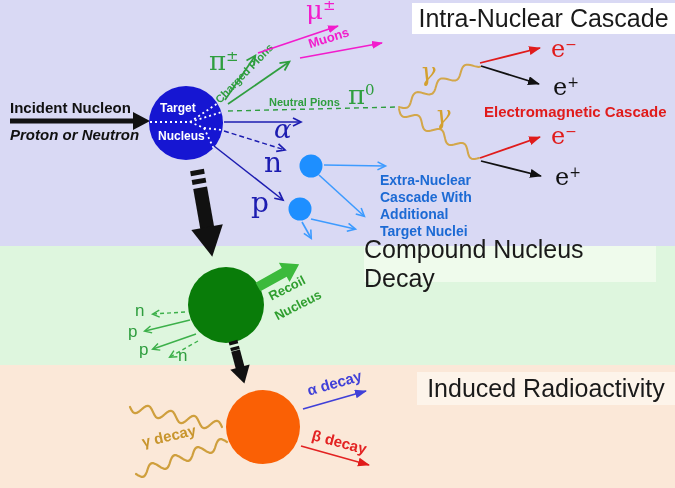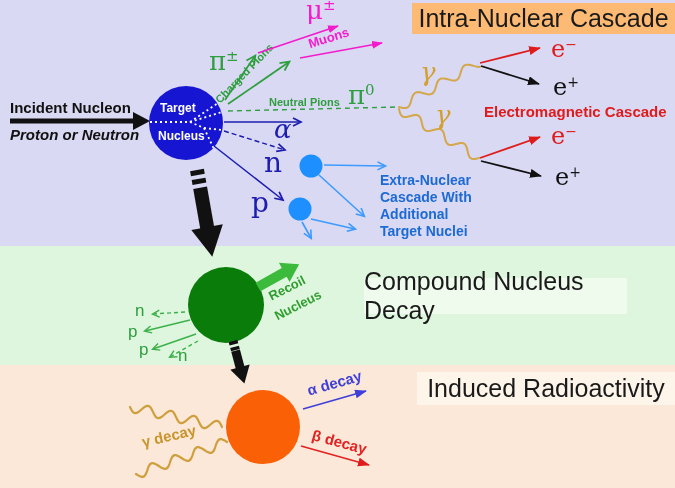--- a/index.html
+++ b/index.html
@@ -4,22 +4,22 @@
 <style>
   html,body{margin:0;padding:0;}
   body{font-family:"Liberation Sans",sans-serif;}
   #stage{position:relative;width:675px;height:488px;overflow:hidden;background:#d9d9f4;}
   .band{position:absolute;left:0;width:675px;}
   #band-intra{top:0;height:246px;background:#d9d9f4;}
   #band-compound{top:246px;height:119px;background:#def6de;}
   #band-induced{top:365px;height:123px;background:#fbe8d8;}
   .title-box{position:absolute;display:flex;align-items:center;justify-content:center;
     color:#1a1a1a;font-size:25px;font-weight:400;letter-spacing:0px;}
-  #title-intra{left:412px;top:3px;width:263px;height:31px;background:#fdba74;}
-  #title-compound{left:364px;top:246px;width:263px;height:36px;background:#effbec;margin-top:32px;}
+  #title-intra{left:412px;top:3px;width:263px;height:31px;background:#ffffff;}
+  #title-compound{left:364px;top:246px;width:292px;height:36px;background:#effbec;}
   #title-induced{left:417px;top:372px;width:258px;height:33px;background:#fdf4ea;align-items:center;}
   svg{position:absolute;left:0;top:0;}
   text{font-family:"Liberation Sans",sans-serif;}
   .serif{font-family:"DejaVu Serif","Liberation Serif",serif;}
   .wave{fill:none;stroke-linecap:round;stroke-linejoin:round;}
 </style>
 </head>
 <body>
 
 <div id="stage">

